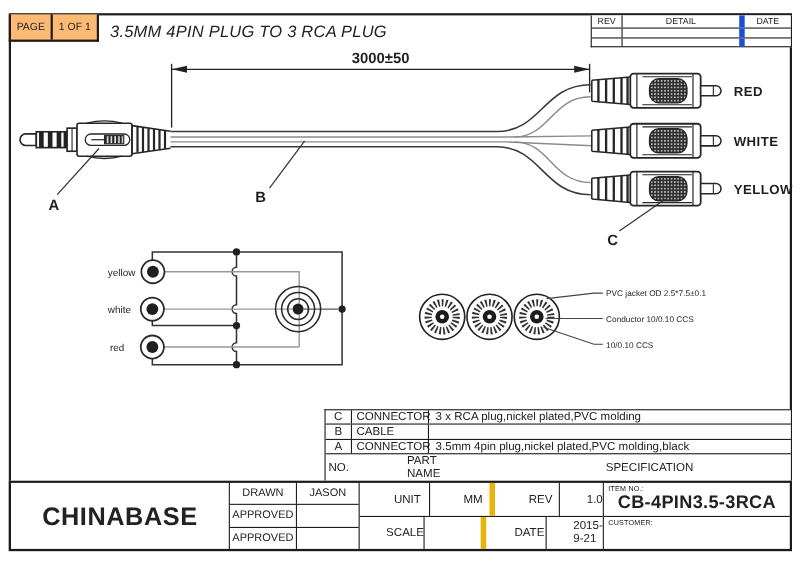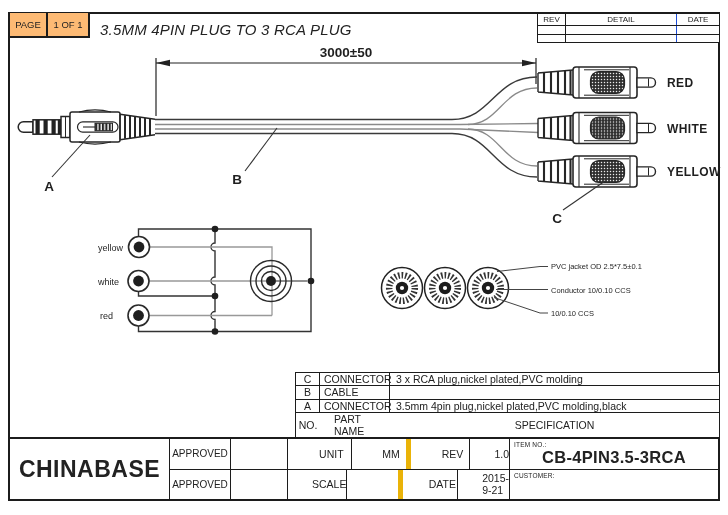--- a/index.html
+++ b/index.html
@@ -18,38 +18,38 @@
                font-style:italic;letter-spacing:.2px;white-space:nowrap;}
   
   .rev-table{position:absolute;left:537px;top:14px;width:183px;height:29px;box-sizing:border-box;
              border:1.5px solid #1c1c1c;border-top:none;display:flex;flex-direction:column;background:#fff;}
   .rev-table .hrow{display:flex;height:11px;border-bottom:1px solid #1c1c1c;}
   .rev-table .rrow{display:flex;flex:1;border-bottom:1px solid #1c1c1c;}
   .rev-table .rrow:last-child{border-bottom:none;}
   .rev-table .rc{box-sizing:border-box;display:flex;align-items:center;justify-content:center;
                  font-size:8px;font-weight:500;}
   .rev-table .rc1{width:28px;border-right:1px solid #1c1c1c;}
-  .rev-table .rc2{flex:1;border-right:1px solid #1d4ed8;}
+  .rev-table .rc2{flex:1;border-right:5px solid #1d4ed8;}
   .rev-table .rc3{width:42px;}
   
   .parts-table{position:absolute;left:295px;top:372px;width:425px;height:65px;box-sizing:border-box;
                border:1.5px solid #1c1c1c;border-bottom:none;display:flex;flex-direction:column;background:#fff;}
   .pt-row{display:flex;flex:1;border-bottom:1px solid #1c1c1c;}
-  .pt-row:last-child{border-bottom:none;}
+  .pt-row:last-child{border-bottom:none;gap:36px;}
   .pt-c{box-sizing:border-box;display:flex;align-items:center;font-size:10.5px;}
   .pt-no{width:24px;justify-content:center;border-right:1px solid #1c1c1c;}
   .pt-part{width:70px;padding-left:4px;border-right:1px solid #1c1c1c;}
   .pt-spec{flex:1;padding-left:6px;}
   .pt-foot .pt-no{border-right:none;}
   .pt-foot .pt-part{border-right:none;padding-left:14px;}
   .pt-foot .pt-spec{justify-content:center;padding-left:0;}
   
   .title-block{position:absolute;left:8px;top:437px;width:712px;height:64px;box-sizing:border-box;
                border:2px solid #1c1c1c;display:flex;background:#fff;}
-  .tb-company{width:160px;border-right:1.5px solid #1c1c1c;display:flex;align-items:center;
+  .tb-company{width:199px;border-right:1.5px solid #1c1c1c;display:flex;align-items:center;
               justify-content:center;font-size:23px;font-weight:bold;letter-spacing:.5px;box-sizing:border-box;}
   .tb-sign{width:118px;display:flex;flex-direction:column;border-right:1.5px solid #1c1c1c;box-sizing:border-box;}
   .tb-srow{flex:1;display:flex;border-bottom:1px solid #1c1c1c;}
   .tb-srow:last-child{border-bottom:none;}
   .tb-slabel{width:61px;display:flex;align-items:center;justify-content:center;font-size:10px;
              border-right:1px solid #1c1c1c;box-sizing:border-box;}
   .tb-sval{flex:1;display:flex;align-items:center;justify-content:center;font-size:10px;}
   .tb-mid{width:222px;display:flex;flex-direction:column;border-right:1.5px solid #1c1c1c;box-sizing:border-box;}
   .tb-mrow{flex:1;display:flex;border-bottom:1px solid #1c1c1c;}
   .tb-mrow:last-child{border-bottom:none;}
@@ -283,20 +283,24 @@
       <div class="pt-c pt-no">NO.</div>
       <div class="pt-c pt-part">PART NAME</div>
       <div class="pt-c pt-spec">SPECIFICATION</div>
     </div>
   </div>
 
   <div class="title-block">
     <div class="tb-company">CHINABASE</div>
     <div class="tb-sign">
       <div class="tb-srow">
+        <div class="tb-slabel">DRAWN</div>
+        <div class="tb-sval">JASON</div>
+      </div>
+      <div class="tb-srow">
         <div class="tb-slabel">APPROVED</div>
         <div class="tb-sval"></div>
       </div>
       <div class="tb-srow">
         <div class="tb-slabel">APPROVED</div>
         <div class="tb-sval"></div>
       </div>
     </div>
     <div class="tb-mid">
       <div class="tb-mrow">

